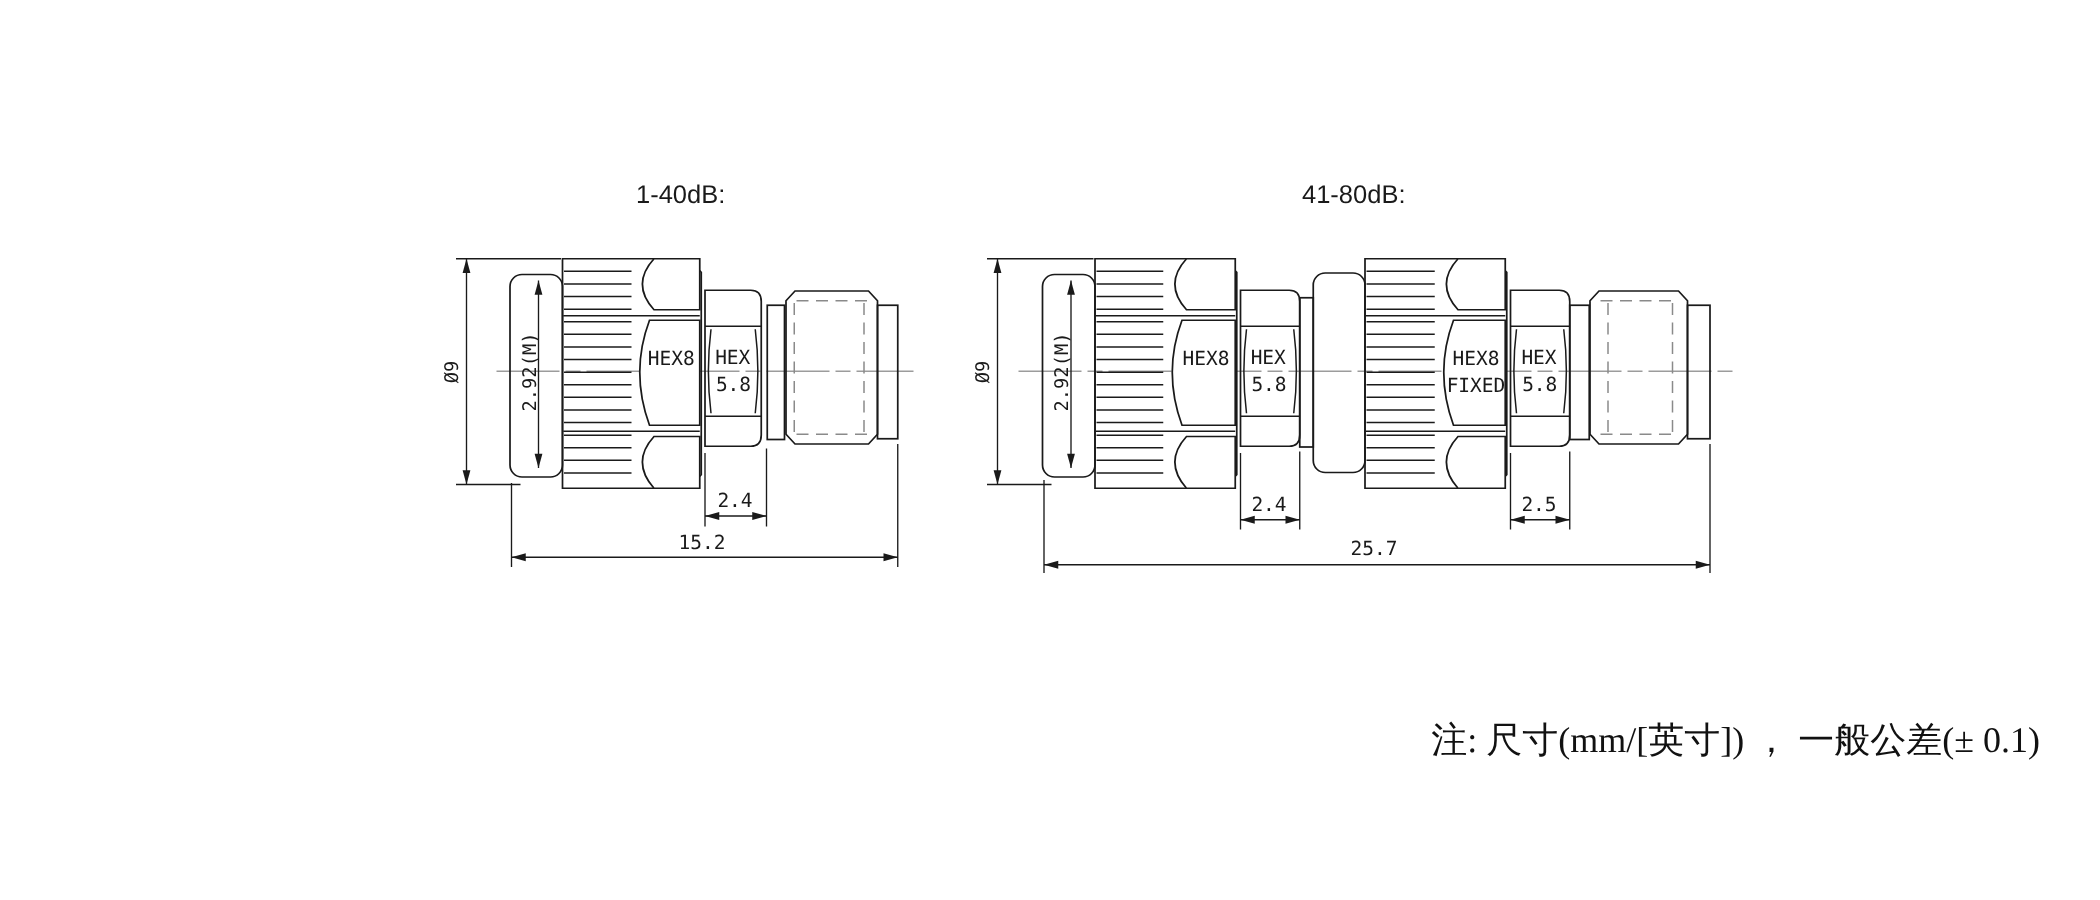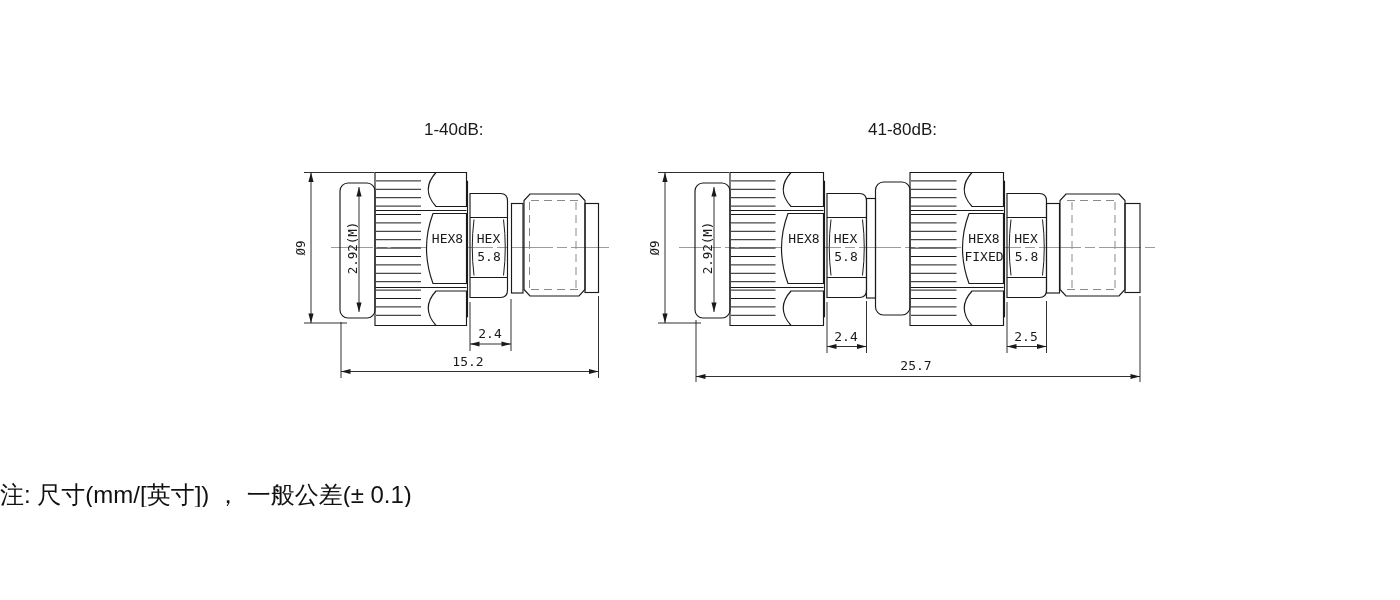--- a/index.html
+++ b/index.html
@@ -9,22 +9,22 @@
   .obj{stroke:#1a1a1a;stroke-width:1.15;fill:none;}
   .objf{stroke:#1a1a1a;stroke-width:1.15;fill:#ffffff;}
   .thin{stroke:#1a1a1a;stroke-width:1;fill:none;}
   .dim{stroke:#1a1a1a;stroke-width:0.9;fill:none;}
   .arrow{fill:#1a1a1a;stroke:none;}
   .center{stroke:#9c9c9c;stroke-width:1;fill:none;stroke-dasharray:42 4 10 4;}
   .hidden{stroke:#8a8a8a;stroke-width:1;fill:none;stroke-dasharray:8 5;}
   .cad{font-family:"DejaVu Sans Mono", monospace;font-size:13px;fill:#1a1a1a;text-anchor:middle;}
   .cadsm{font-family:"DejaVu Sans Mono", monospace;font-size:12.5px;fill:#1a1a1a;text-anchor:middle;}
   .ttl{font-family:"Liberation Sans", sans-serif;font-size:17px;font-weight:500;fill:#1a1a1a;text-anchor:start;}
-  .note{position:absolute;left:0;top:479px;width:1360px;text-align:left;color:#111;
-        font-size:24px;line-height:31px;font-family:Liberation Sans, sans-serif;}
+  .note{position:absolute;left:0;top:479px;width:1360px;text-align:right;color:#111;
+        font-size:24px;line-height:31px;font-family:Liberation Serif, serif;}
 </style>
 </head>
 <body>
 
 <div class="stage">
 <svg width="1400" height="600" viewBox="0 0 1400 600">
 
   <g>
     <text class="ttl" x="424" y="135">1-40dB:</text>
 

